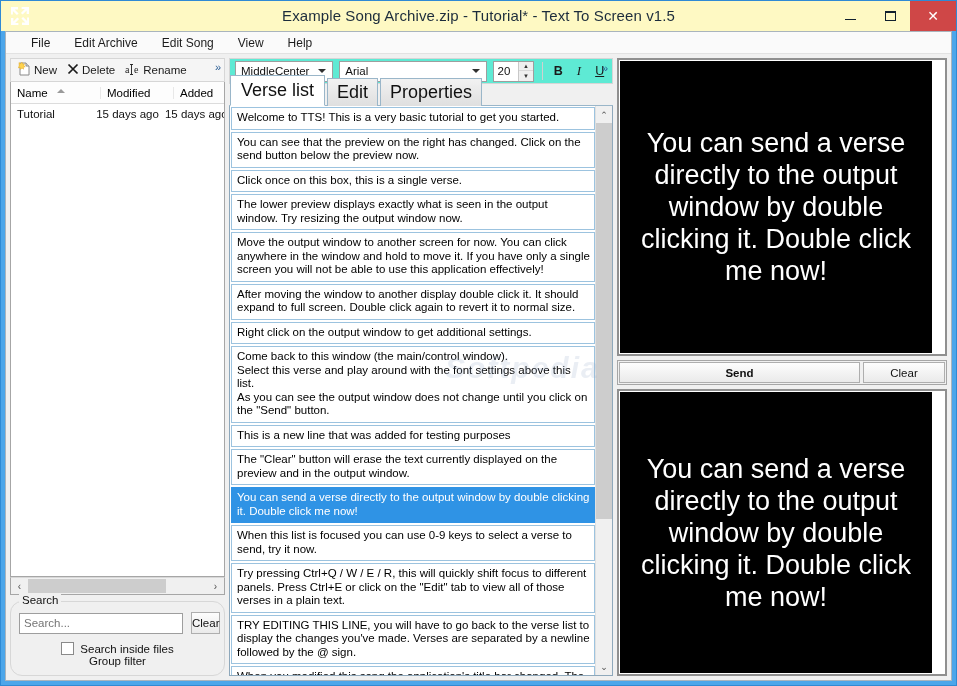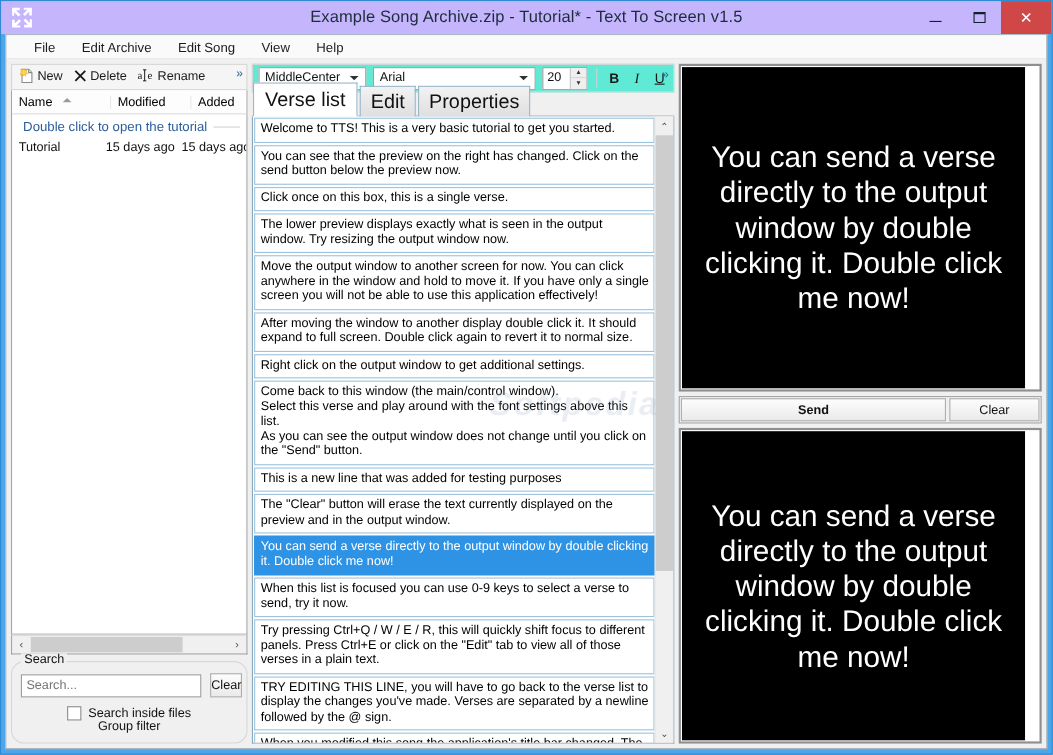--- a/index.html
+++ b/index.html
@@ -14,21 +14,21 @@
     width: 957px; height: 686px;
     background: #4ca6ea;
     border: 1px solid #2f8ad4;
     display: flex; flex-direction: column;
   }
   
   .titlebar {
     height: 30px; flex: 0 0 30px;
     position: relative;
     display: flex; align-items: center;
-    background: #c4b5fd;
+    background: #fef9c3;
   }
   .app-icon {
     position: absolute; left: 8px; top: 4px;
     width: 22px; height: 22px;
   }
   .title-text {
     position: absolute; left: 0; right: 0; top: 0;
     height: 30px; line-height: 30px;
     text-align: center;
     font-size: 15px; color: #1c2c3c;
@@ -464,24 +464,20 @@
         </div>
 
         <div class="lp-list">
           <div class="col-head">
             <div class="col-cell c1">
               <span>Name</span>
               <span class="sort-caret"></span>
             </div>
             <div class="col-cell c2">Modified</div>
             <div class="col-cell c3">Added</div>
-          </div>
-          <div class="group-header">
-            <span>Double click to open the tutorial</span>
-            <span class="group-rule"></span>
           </div>
           <div class="file-row">
             <span class="fr-c1">Tutorial</span>
             <span class="fr-c2">15 days ago</span>
             <span class="fr-c3">15 days ago</span>
           </div>
         </div>
 
         <div class="lp-hscroll">
           <div class="hs-arrow">‹</div>

